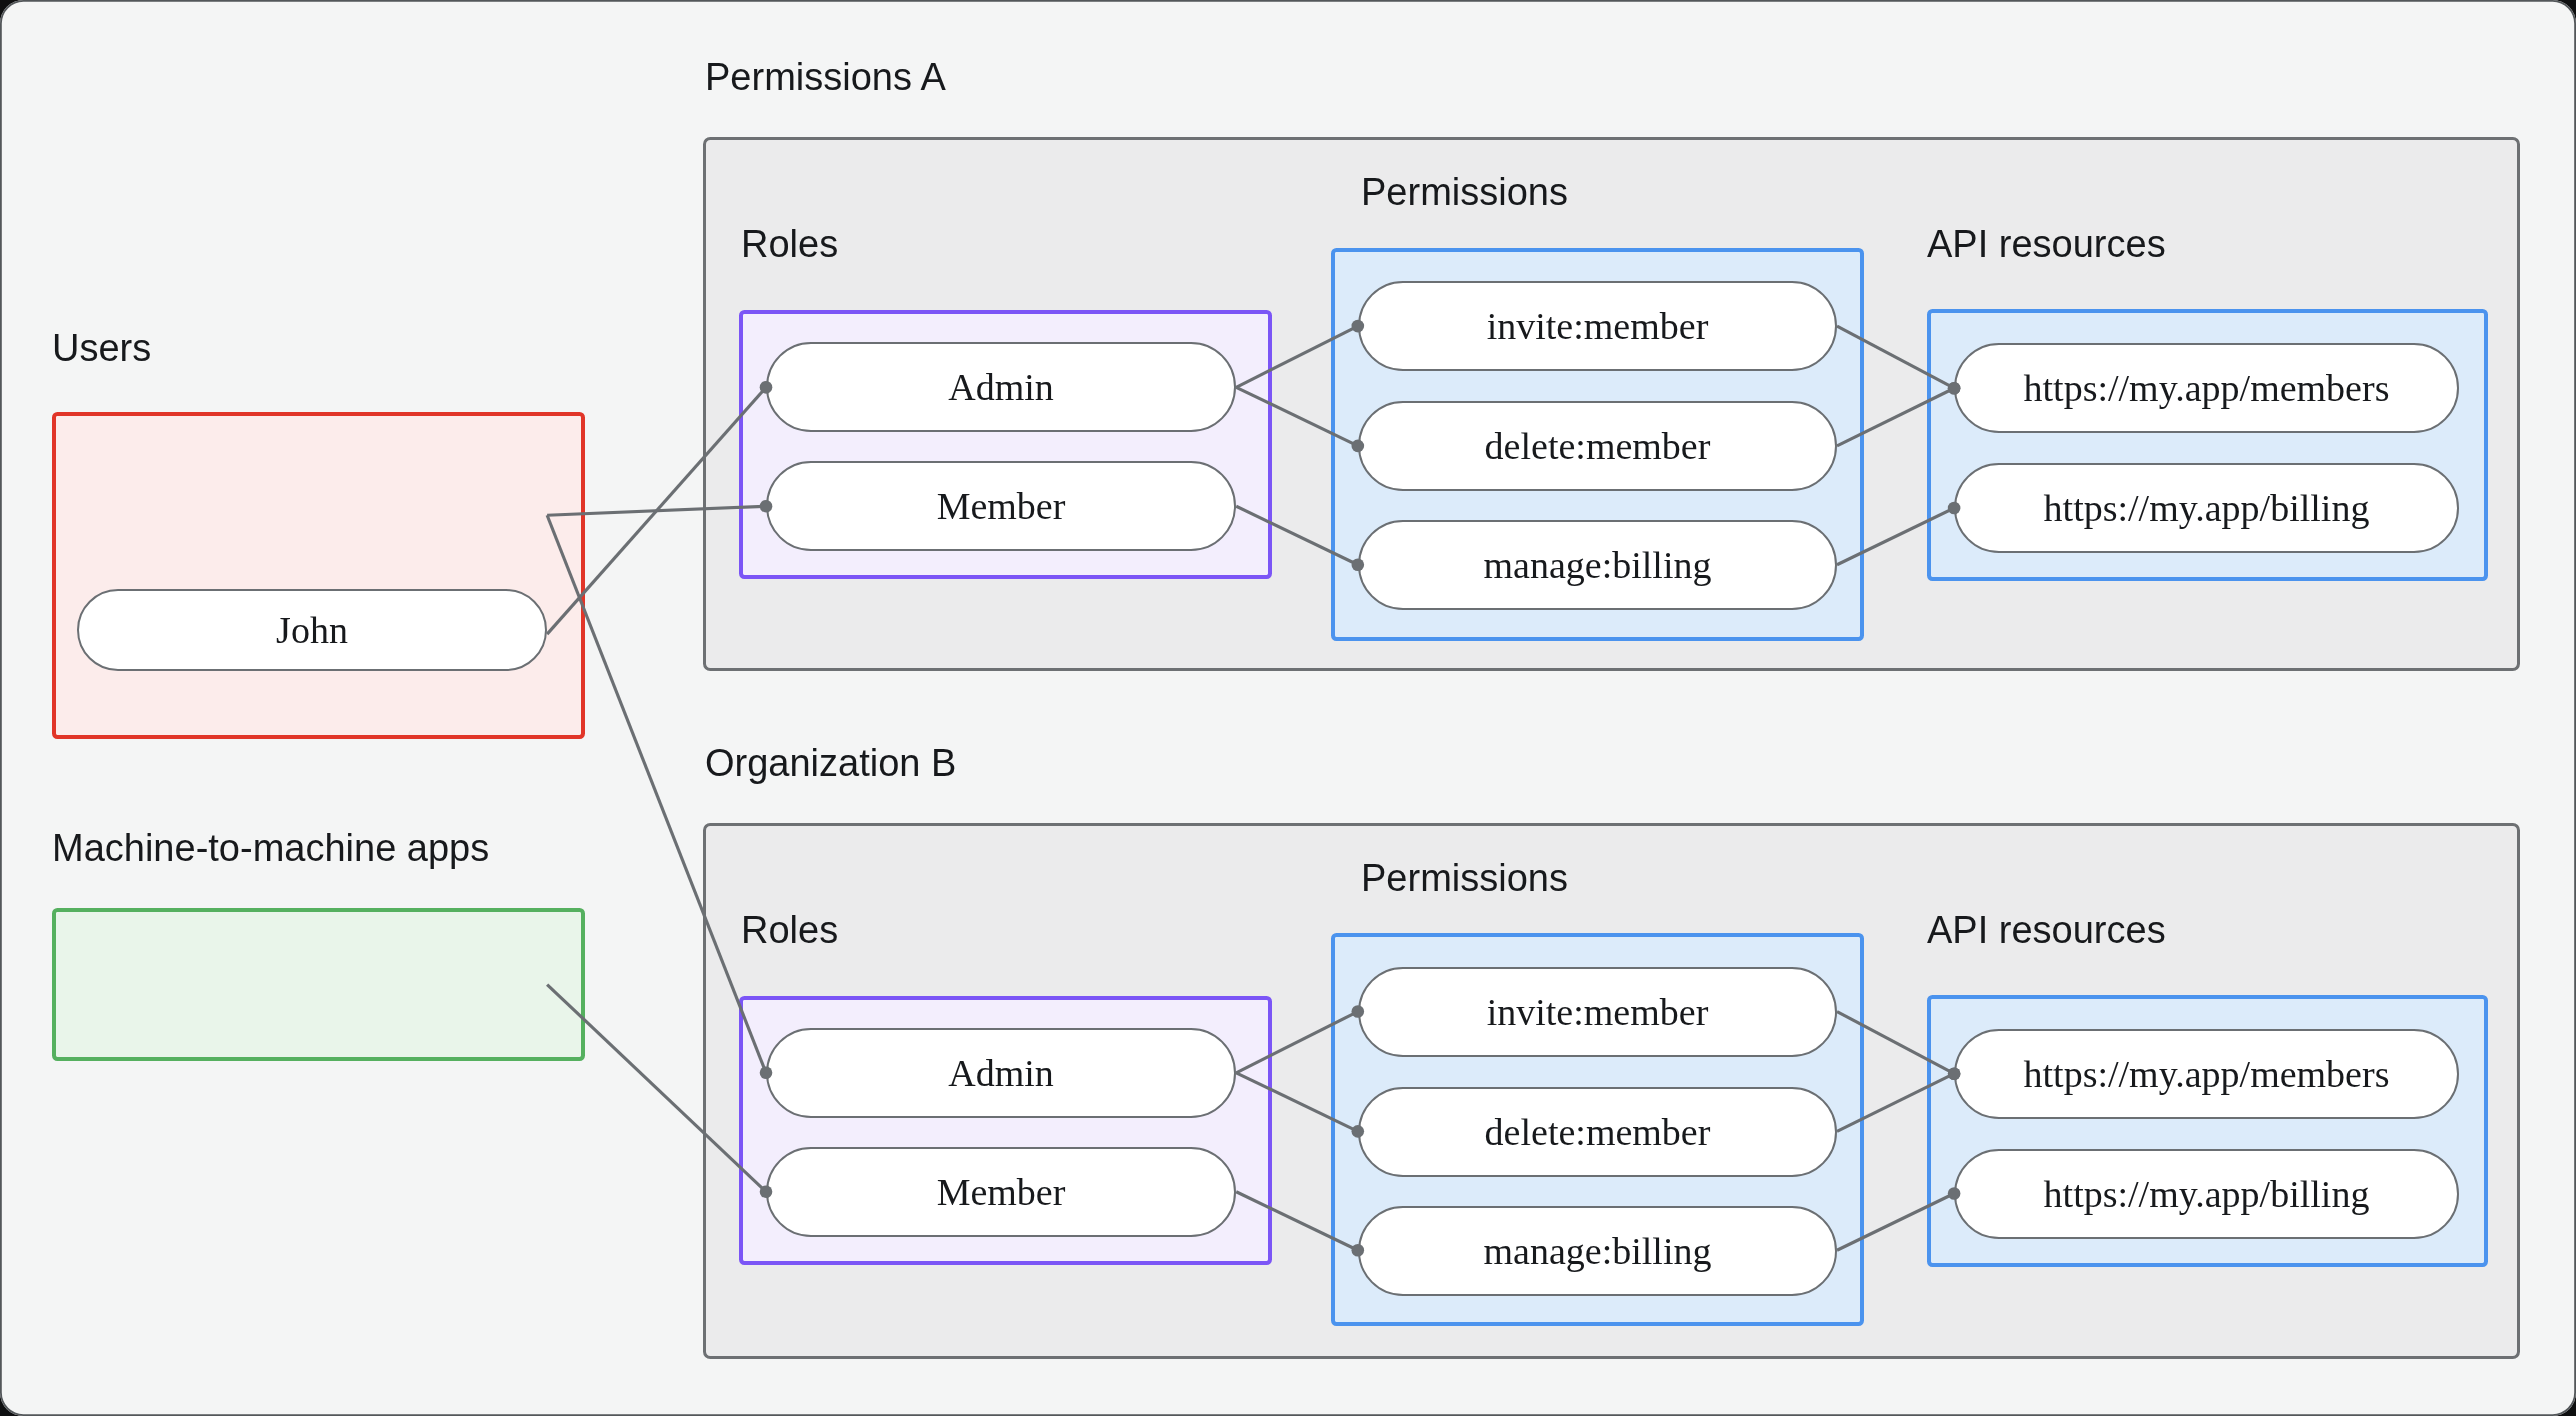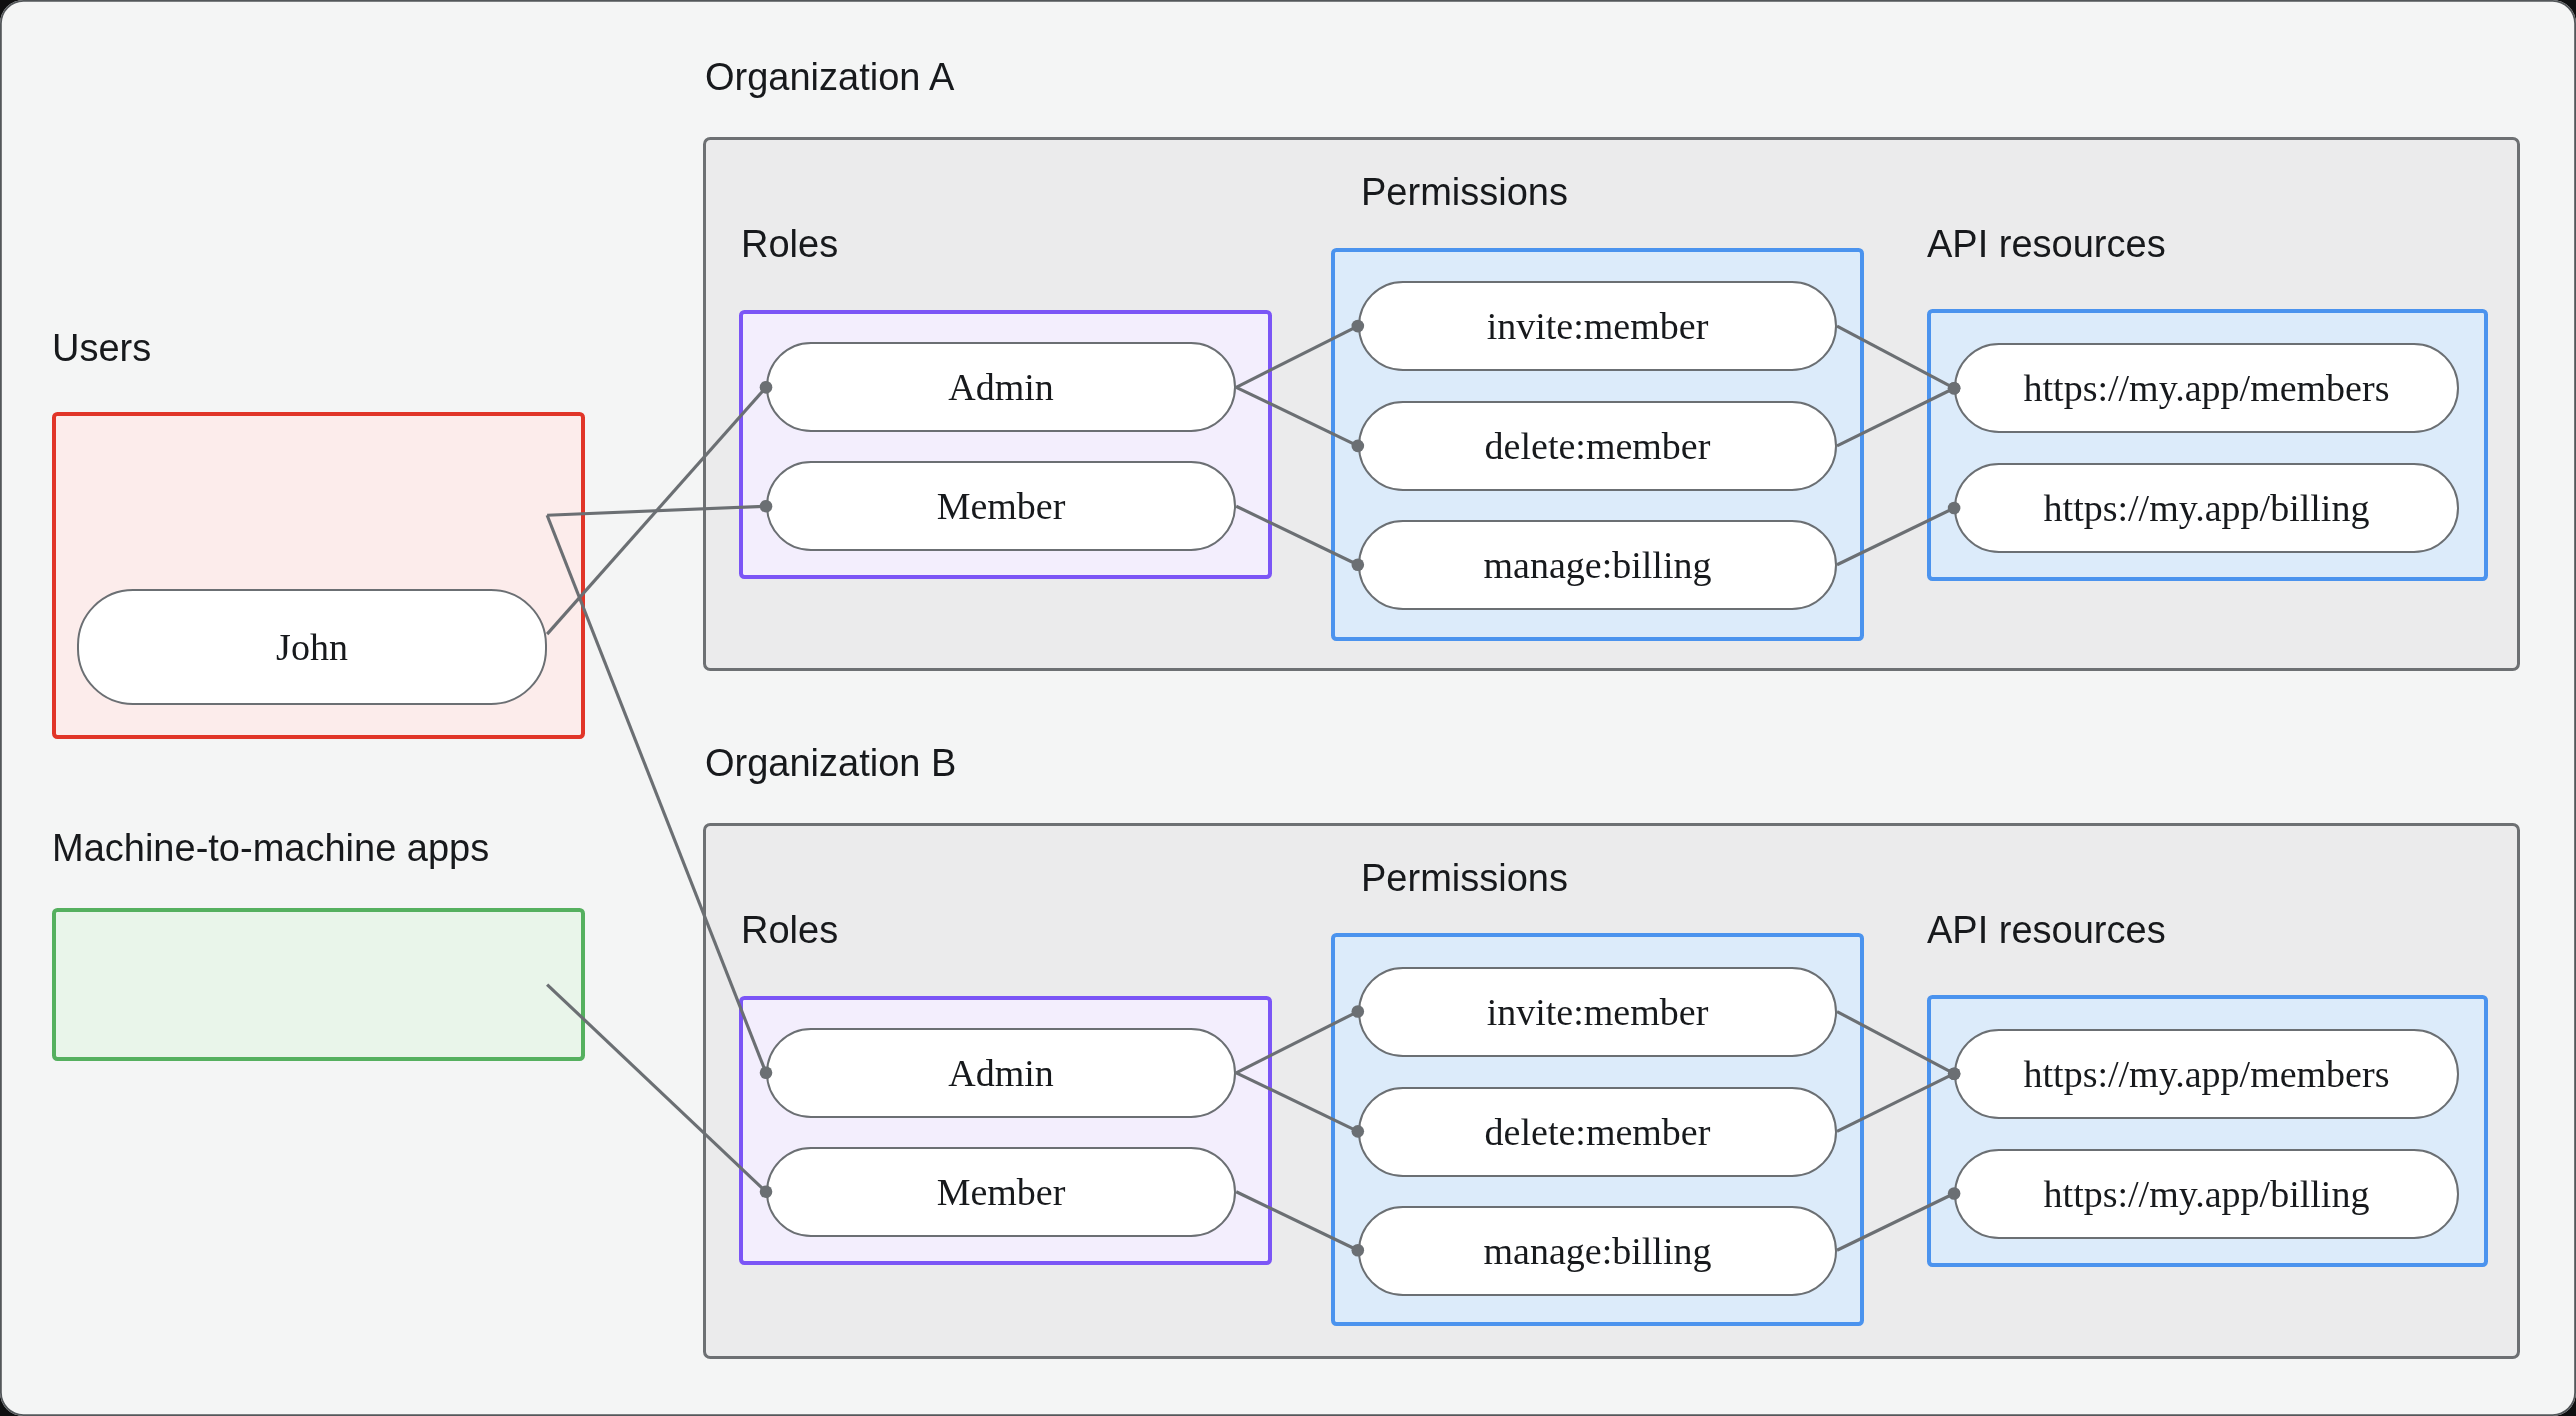--- a/index.html
+++ b/index.html
@@ -38,26 +38,26 @@
     z-index:3;pointer-events:none;
   }
 </style>
 </head>
 <body>
 
 <div class="canvas">
 
   <div class="glabel" style="left:52px;top:327px">Users</div>
   <div class="gbox users-style" style="left:52px;top:412px;width:533px;height:327px"></div>
-  <div class="pill" style="left:77px;top:589px;width:470px;height:116px">John</div>
+  <div class="pill" style="left:77px;top:589px;width:470px;height:82px">John</div>
 
   <div class="glabel" style="left:52px;top:827px">Machine-to-machine apps</div>
   <div class="gbox m2m-style" style="left:52px;top:908px;width:533px;height:153px"></div>
 
-  <div class="glabel" style="left:705px;top:56px">Organization A</div>
+  <div class="glabel" style="left:705px;top:56px">Permissions A</div>
   <div class="gbox org-style" style="left:703px;top:137px;width:1817px;height:534px"></div>
 
   <div class="glabel" style="left:741px;top:223px">Roles</div>
   <div class="gbox roles-style" style="left:739px;top:310px;width:533px;height:269px"></div>
   <div class="pill" style="left:766px;top:342px;width:470px;height:90px">Admin</div>
   <div class="pill" style="left:766px;top:461px;width:470px;height:90px">Member</div>
 
   <div class="glabel" style="left:1361px;top:171px">Permissions</div>
   <div class="gbox blue-style" style="left:1331px;top:248px;width:533px;height:393px"></div>
   <div class="pill" style="left:1358px;top:281px;width:479px;height:90px">invite:member</div>

